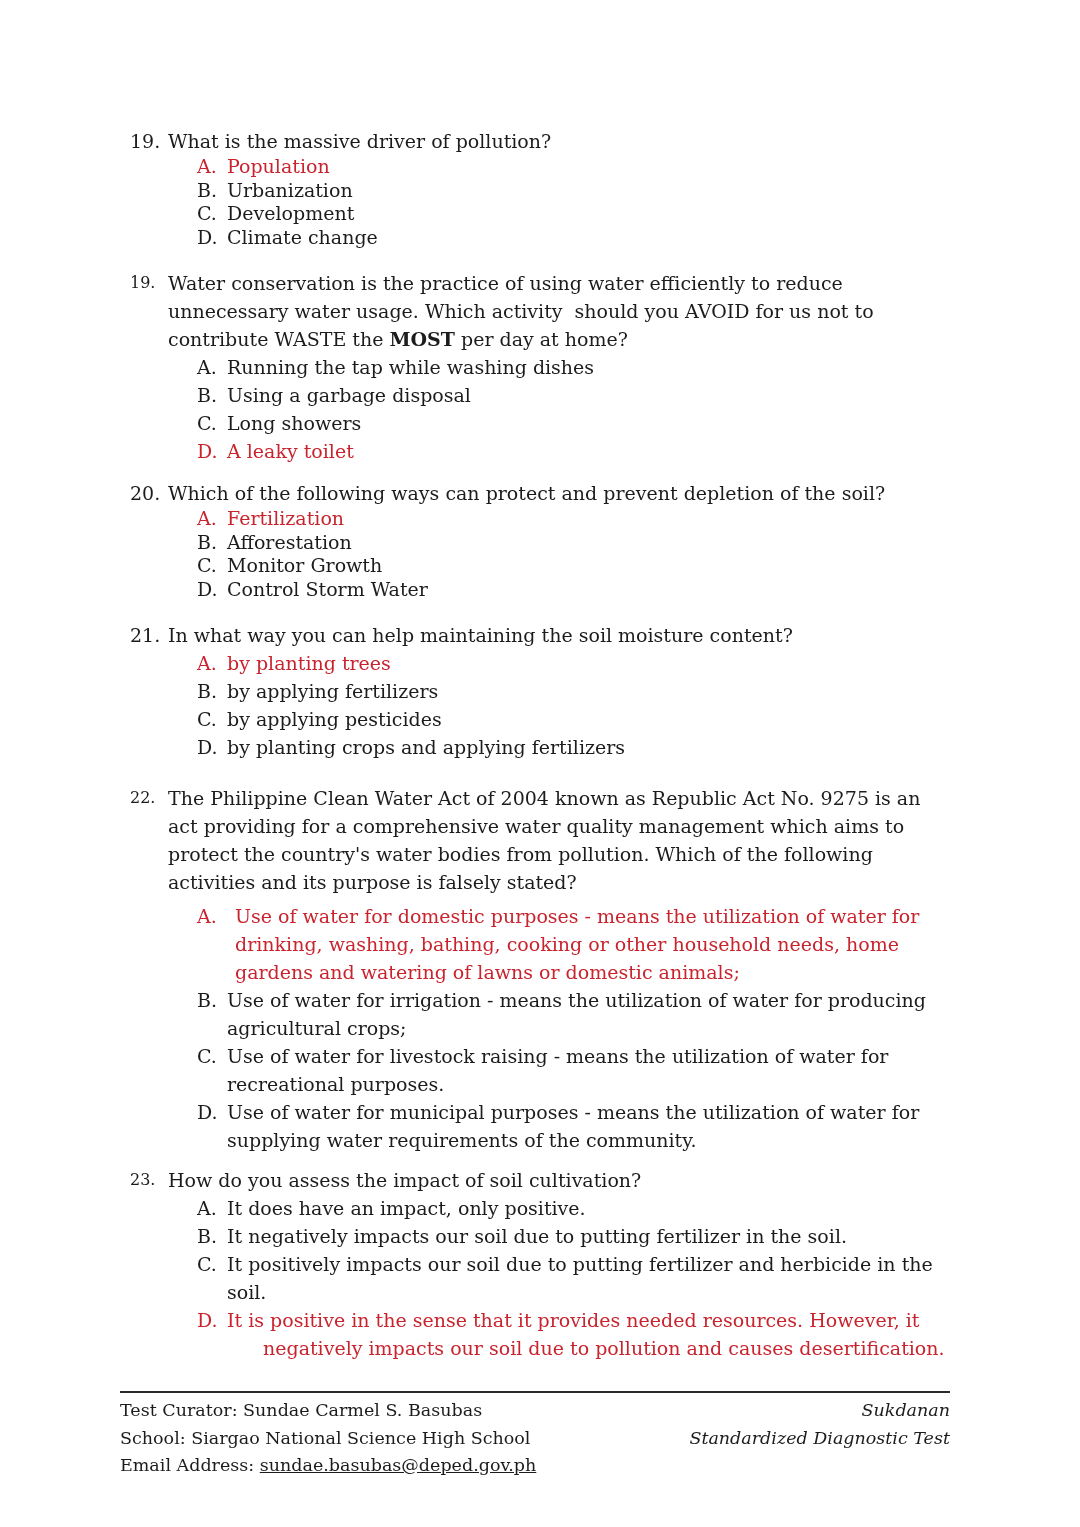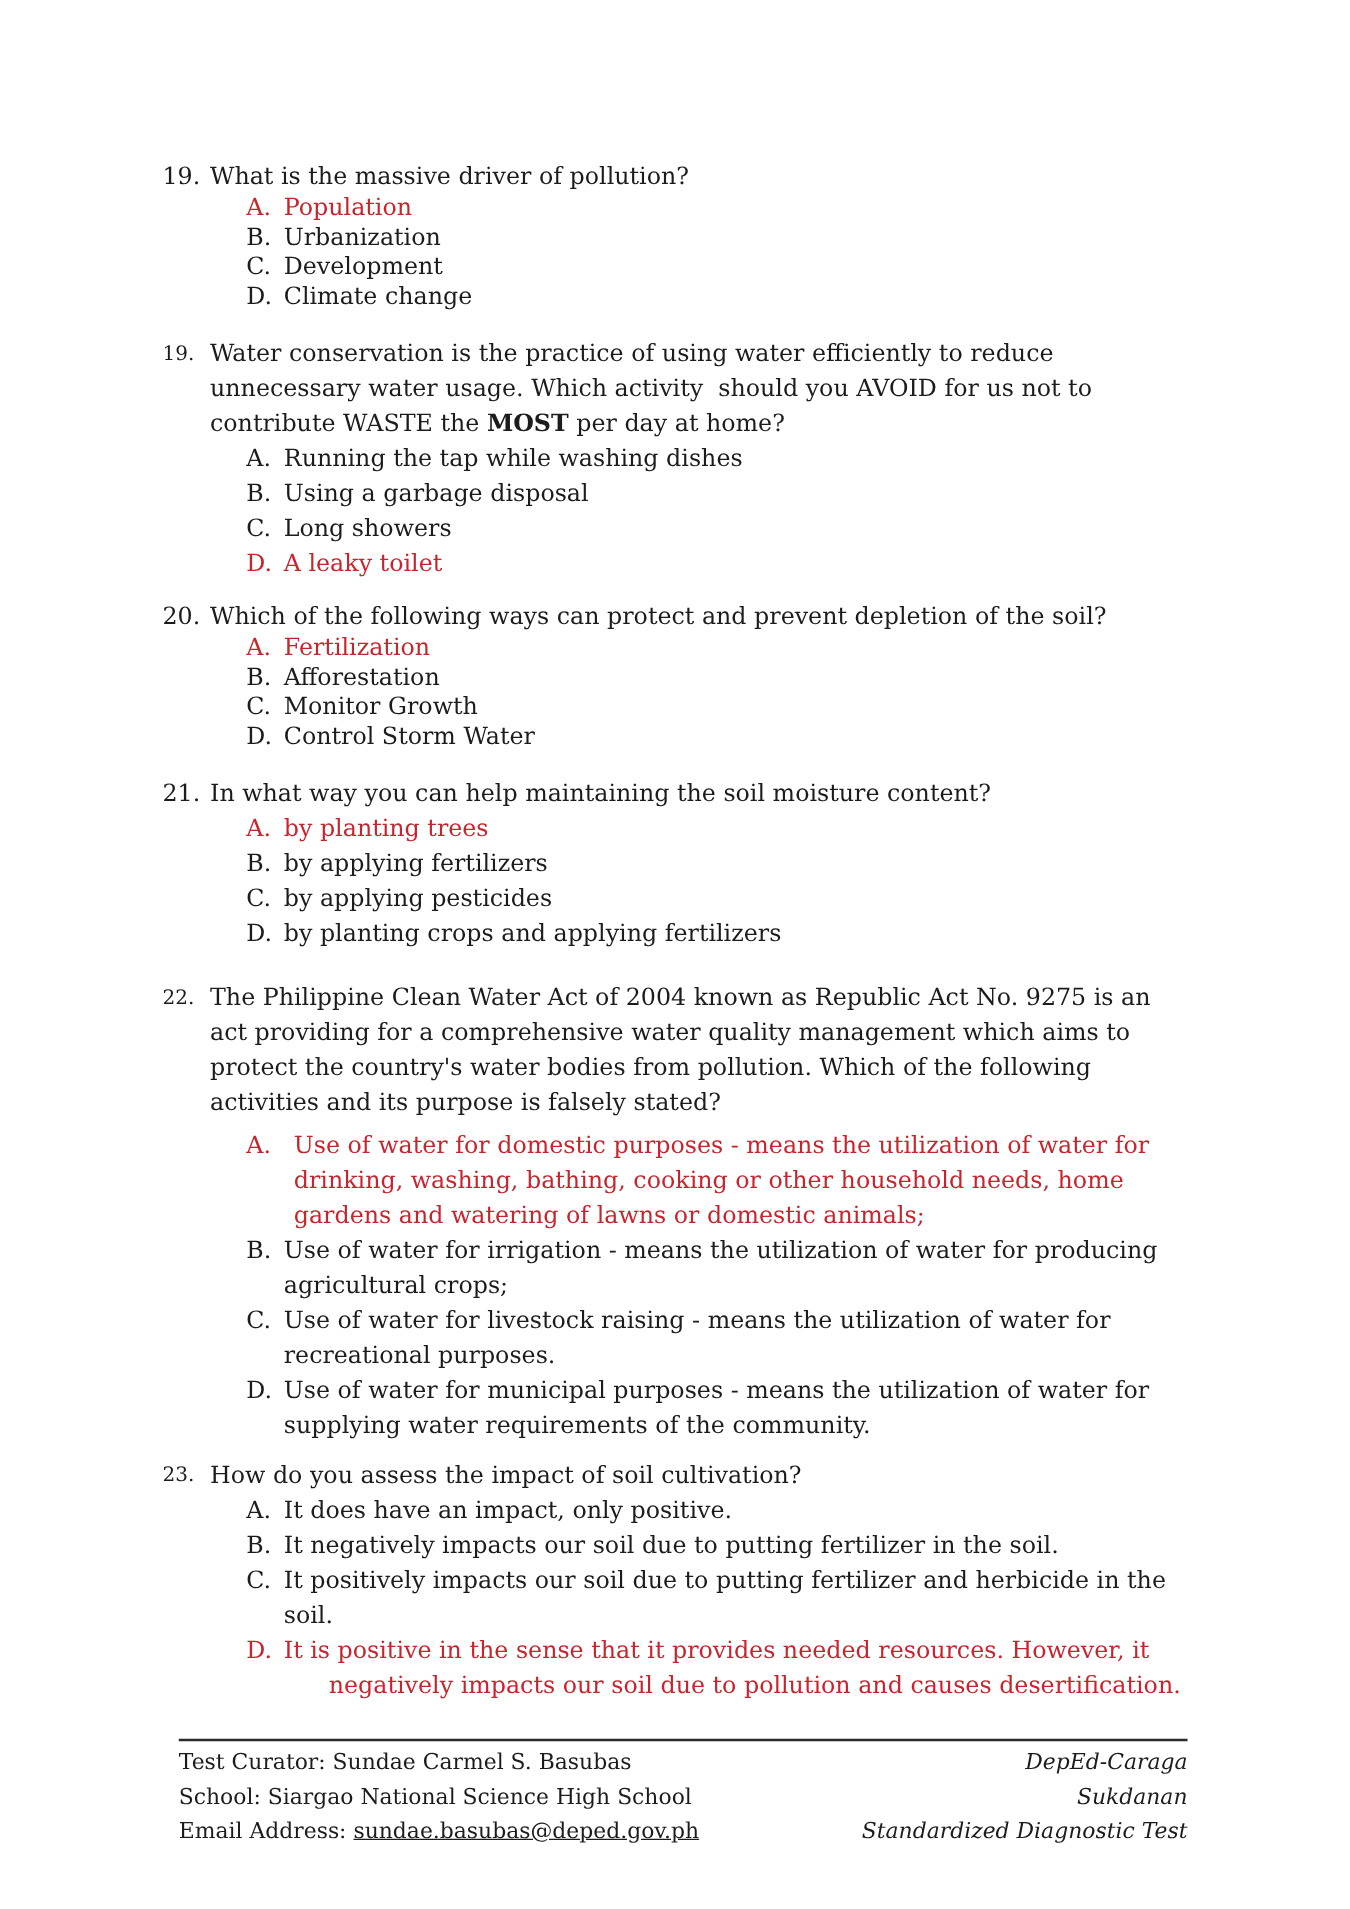--- a/index.html
+++ b/index.html
@@ -27,21 +27,21 @@
   .options { padding-left: 67px; }
   .option { display: flex; align-items: flex-start; }
   .option .opt-label { width: 30px; flex-shrink: 0; }
   .option .opt-label.wide { width: 38px; }
   .opt-text { flex: 1; }
   .option, .option .q-line { line-height: 28px; }
   .tight .option, .tight .option .q-line { line-height: 23.5px; }
   .option.correct { color: var(--answer-red, #c9242e); }
   .footer {
     position: absolute;
-    left: 143px; right: 130px; top: 1391px;
+    left: 120px; right: 130px; top: 1391px;
     border-top: 2px solid #2a2a2a;
     padding-top: 4px;
     display: flex;
     justify-content: space-between;
     font-size: 17.5px;
   }
   .footer-left div, .footer-right div { line-height: 27.5px; white-space: pre-wrap; }
   .footer-right { font-style: italic; text-align: right; }
   .email-link { color: inherit; text-decoration: underline; cursor: pointer; }
 </style>
@@ -268,18 +268,17 @@
       </section>
     </main>
 
   <div class="footer">
     <div class="footer-left">
       <div>Test Curator: Sundae Carmel S. Basubas</div>
       <div><span>School: Siargao National Science High School</span></div>
       <div><span>Email Address: </span><a class="email-link">sundae.basubas@deped.gov.ph</a></div>
     </div>
     <div class="footer-right">
-      <div>DepEd-Caraga</div>
       <div>Sukdanan</div>
       <div>Standardized Diagnostic Test</div>
     </div>
   </div>
 </div>
 
 </body></html>

